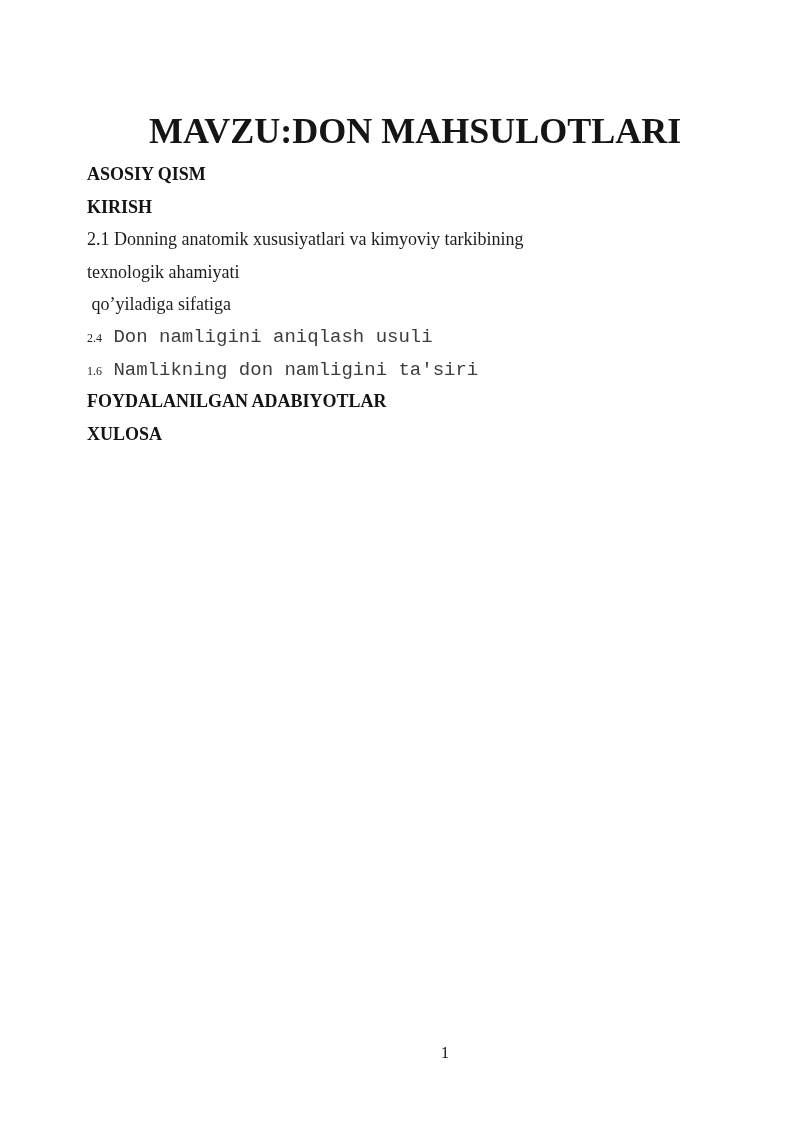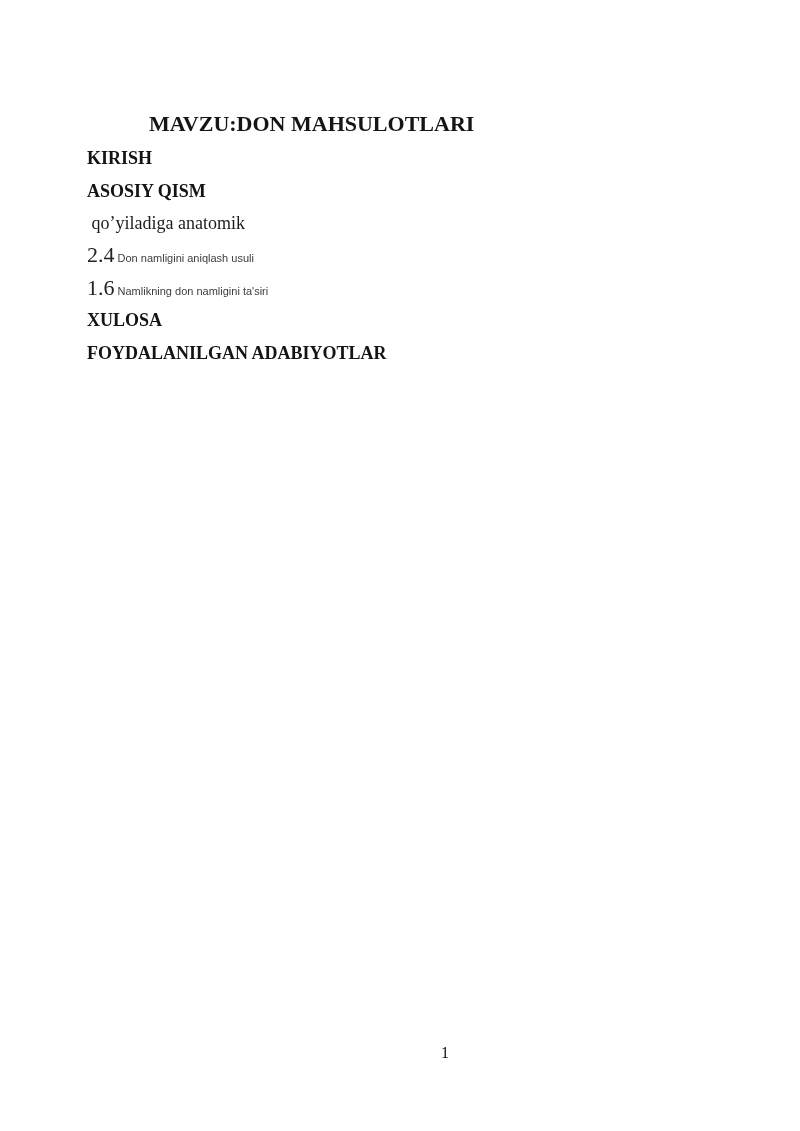--- a/index.html
+++ b/index.html
@@ -17,68 +17,70 @@
   }
   .doc {
     position: absolute;
     left: 87px;
     top: 0;
     width: 626px;
   }
   .title {
     font-family: "Liberation Serif", serif;
     font-weight: bold;
-    font-size: 22px;
+    font-size: 36px;
     line-height: 1.15;
     margin: 111px 0 0 62px;
     color: #151515;
     white-space: pre;
   }
   .toc {
     margin-top: 6px;
   }
   .line {
     height: 32.4px;
     line-height: 32.4px;
     font-size: 18px;
     white-space: pre;
     color: #1c1c1c;
   }
   .line.bold {
     font-weight: bold;
     color: #141414;
   }
   .line.muted .rest {
-    font-family: Liberation Sans, sans-serif;
-    font-size: 11px;
+    font-family: Liberation Mono, monospace;
+    font-size: 19px;
     color: #3d3d3d;
   }
   .line.muted .num {
     font-family: "Liberation Serif", serif;
-    font-size: 22px;
+    font-size: 12px;
     color: #232323;
   }
   .page-number {
     position: absolute;
     top: 1044px;
     left: 441px;
     font-family: "Liberation Serif", serif;
     font-size: 16px;
     color: #111111;
   }
 </style>
 </head>
 <body>
 
 <div class="doc">
   <div class="title">MAVZU:DON MAHSULOTLARI</div>
   <div class="toc" id="toc">
+      <div class="line bold">ASOSIY QISM</div>
       <div class="line bold">KIRISH</div>
-      <div class="line bold">ASOSIY QISM</div>
-      <div class="line normal"> qo’yiladiga anatomik</div>
+      <div class="line normal">2.1 Donning anatomik xususiyatlari va kimyoviy tarkibining</div>
+      <div class="line normal">texnologik ahamiyati</div>
+      <div class="line normal"> qo’yiladiga sifatiga</div>
       <div class="line muted"><span class="num">2.4</span><span class="rest"> Don namligini aniqlash usuli</span></div>
       <div class="line muted"><span class="num">1.6</span><span class="rest"> Namlikning don namligini ta'siri</span></div>
+      <div class="line bold">FOYDALANILGAN ADABIYOTLAR</div>
       <div class="line bold">XULOSA</div>
-      <div class="line bold">FOYDALANILGAN ADABIYOTLAR</div>
     </div>
 </div>
 
 <div class="page-number">1</div>
 
 </body></html>

